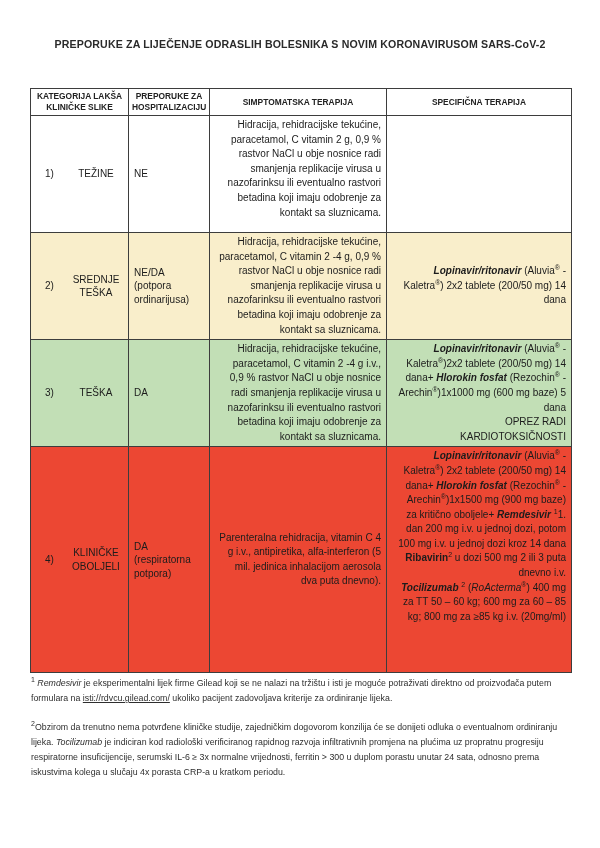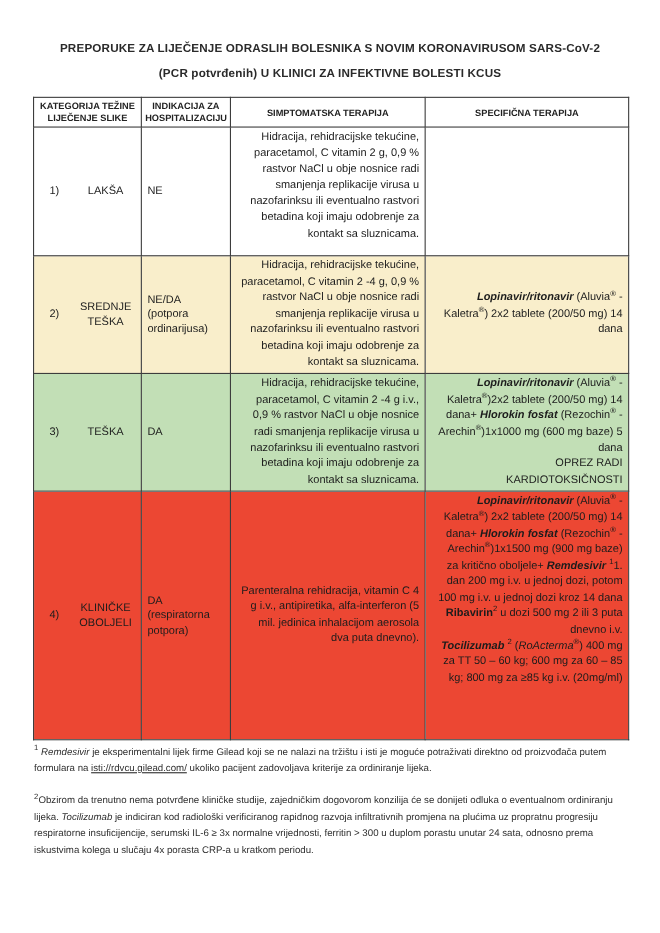--- a/index.html
+++ b/index.html
@@ -50,44 +50,43 @@
   }
   .footnote{margin:0 0 14px 0;}
 </style>
 </head>
 <body>
 
 <div class="page">
 
   <div class="title">
     <div>PREPORUKE ZA  LIJEČENJE ODRASLIH BOLESNIKA S NOVIM KORONAVIRUSOM SARS-CoV-2</div>
-    <div>(PCR potvrđenih) U KLINICI ZA INFEKTIVNE BOLESTI KCUS</div>
   </div>
 
   <table class="tx">
     <colgroup>
       <col style="width:98px">
         <col style="width:81px">
         <col style="width:177px">
         <col style="width:185px">
     </colgroup>
     <thead>
       <tr>
-        <th>KATEGORIJA TEŽINE LIJEČENJE SLIKE</th>
-        <th>INDIKACIJA ZA HOSPITALIZACIJU</th>
+        <th>KATEGORIJA LAKŠA KLINIČKE SLIKE</th>
+        <th>PREPORUKE ZA HOSPITALIZACIJU</th>
         <th>SIMPTOMATSKA TERAPIJA</th>
         <th>SPECIFIČNA TERAPIJA</th>
       </tr>
     </thead>
     <tbody>
       <tr style="background-color: rgb(255, 255, 255);">
         <td class="cat-cell">
           <div class="cat">
             <span class="num">1)</span>
-            <span class="cat-label">LAKŠA</span>
+            <span class="cat-label">TEŽINE</span>
           </div>
         </td>
         <td class="hosp-cell">NE</td>
         <td class="therapy">Hidracija, rehidracijske tekućine, paracetamol, C vitamin 2 g, 0,9 % rastvor NaCl u obje nosnice radi smanjenja replikacije virusa u nazofarinksu ili eventualno rastvori betadina koji imaju odobrenje za kontakt sa sluznicama.</td>
         <td class="therapy"></td>
       </tr>
       <tr style="background-color: rgb(249, 238, 203);">
         <td class="cat-cell">
           <div class="cat">
             <span class="num">2)</span>

